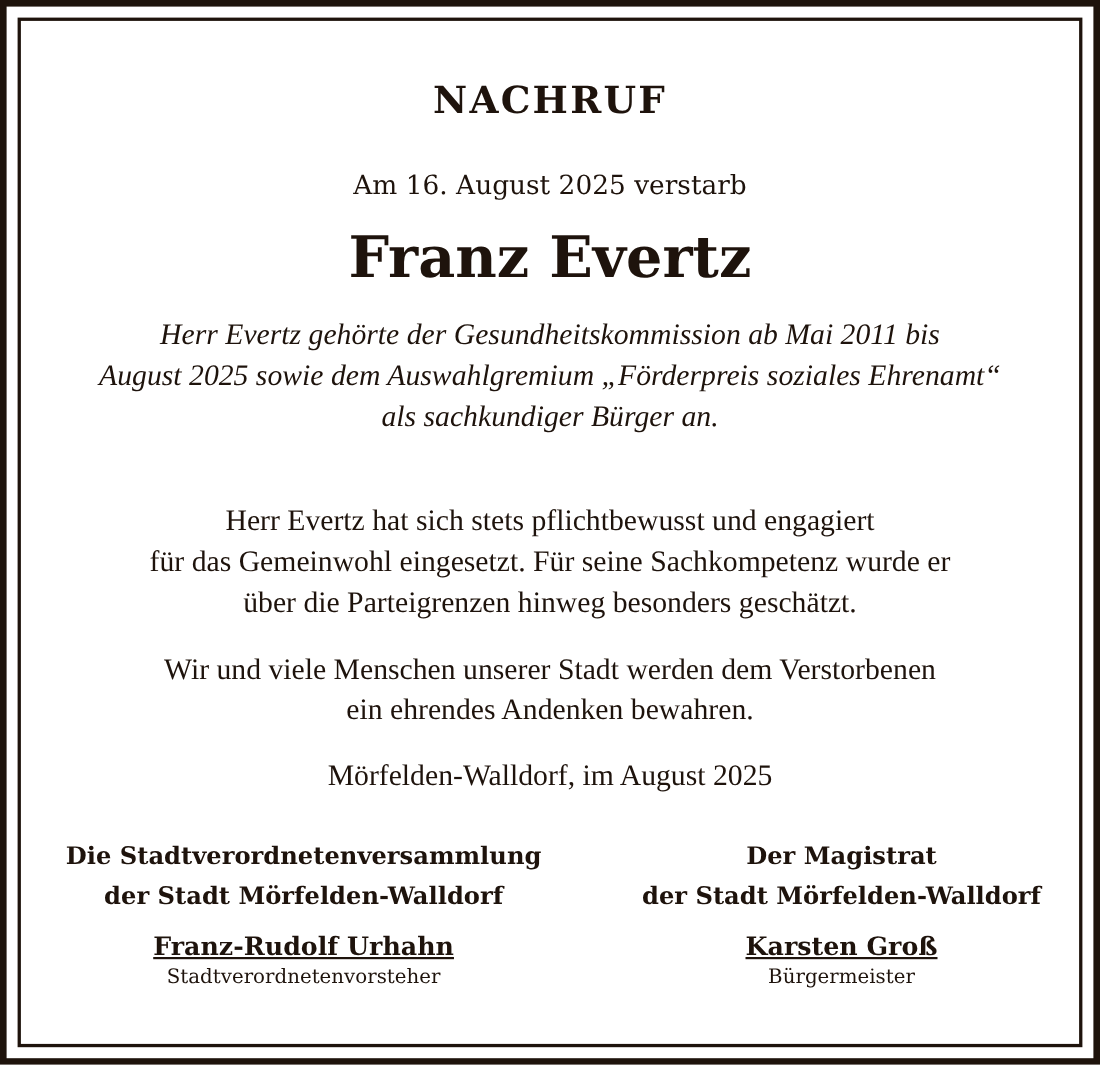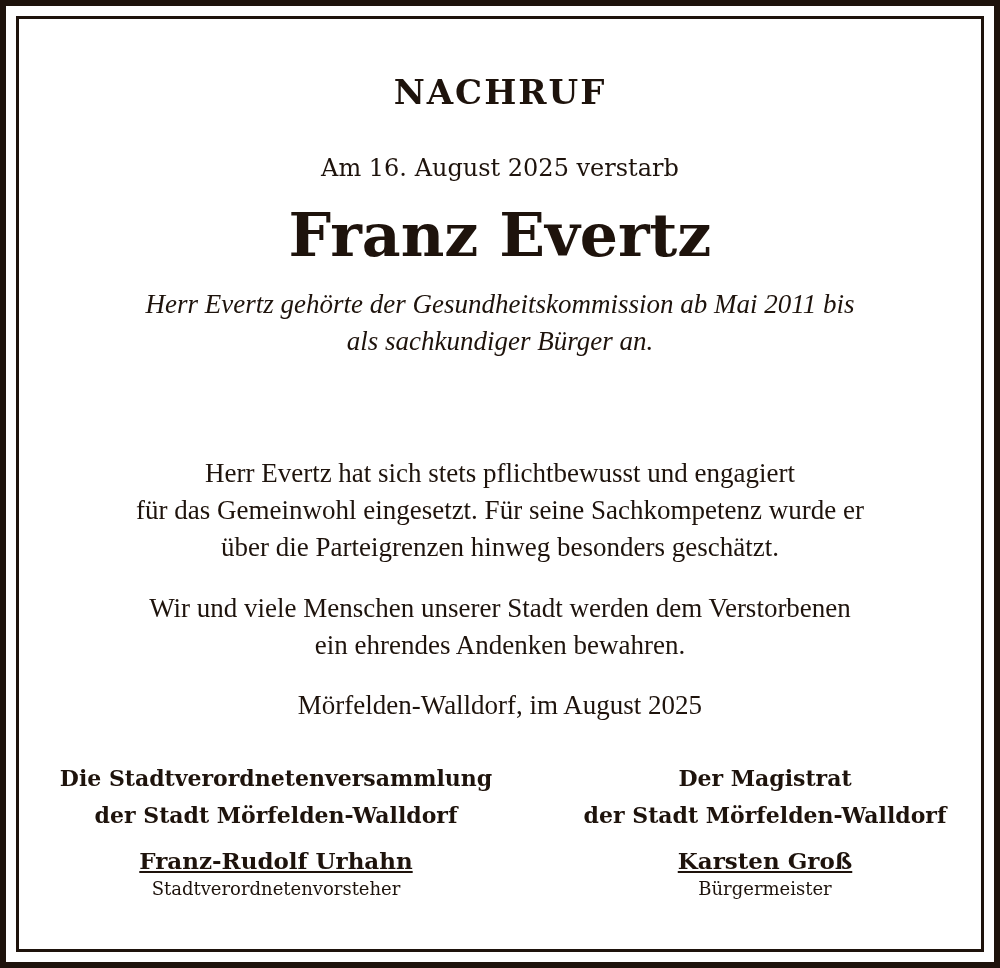--- a/index.html
+++ b/index.html
@@ -20,21 +20,21 @@
   .title {
     position: absolute; left: 0; width: 1000px; top: 70px;
     font-size: 34px; font-weight: bold; letter-spacing: 2px; line-height: 44px;
   }
   .intro {
     position: absolute; left: 0; width: 1000px; top: 152px;
     font-size: 24px; line-height: 32px;
   }
   .name {
     position: absolute; left: 0; width: 1000px; top: 195px;
-    font-size: 60px; font-weight: bold; line-height: 80px;
+    font-size: 52px; font-weight: bold; line-height: 80px;
   }
   .para {
     position: absolute; left: 0; width: 1000px;
     font-family: "Liberation Serif", "DejaVu Serif", serif;
     font-size: 27px; line-height: 37px;
   }
   .p1 { top: 286px; font-style: italic; }
   .p2 { top: 455px; }
   .p3 { top: 590px; }
   .place { top: 687px; font-family: Liberation Serif, serif; }
@@ -55,20 +55,21 @@
   <div class="inner"></div>
 </div>
 
 <div class="content">
   <div class="title">NACHRUF</div>
   <div class="intro">Am 16. August 2025 verstarb</div>
   <div class="name">Franz Evertz</div>
 
   <div class="para p1">
     <span class="line">Herr Evertz gehörte der Gesundheitskommission ab Mai 2011 bis</span>
+    <span class="line">August 2025 sowie dem Auswahlgremium „Förderpreis soziales Ehrenamt“</span>
     <span class="line">als sachkundiger Bürger an.</span>
   </div>
 
   <div class="para p2">
     <span class="line">Herr Evertz hat sich stets pflichtbewusst und engagiert</span>
     <span class="line">für das Gemeinwohl eingesetzt. Für seine Sachkompetenz wurde er</span>
     <span class="line">über die Parteigrenzen hinweg besonders geschätzt.</span>
   </div>
 
   <div class="para p3">

